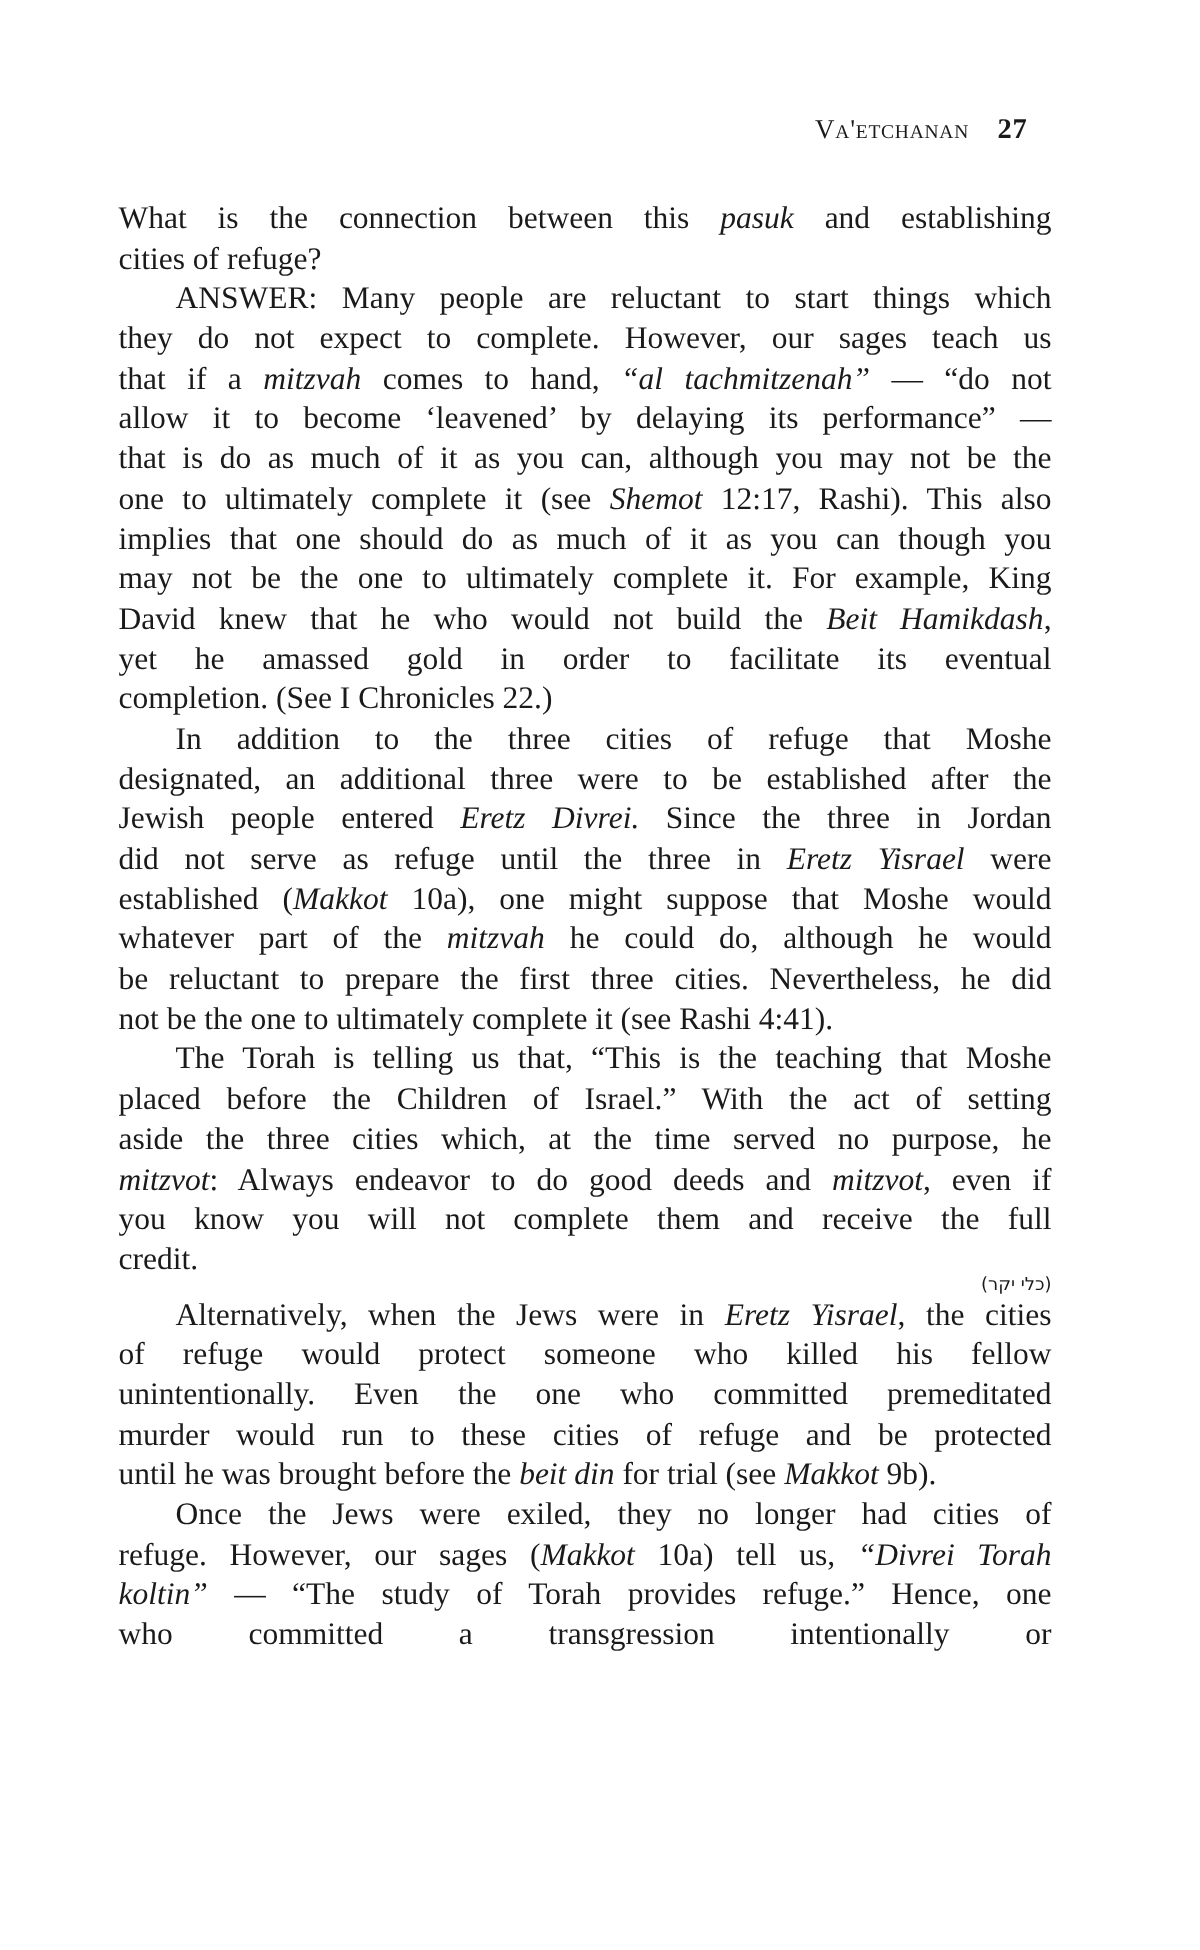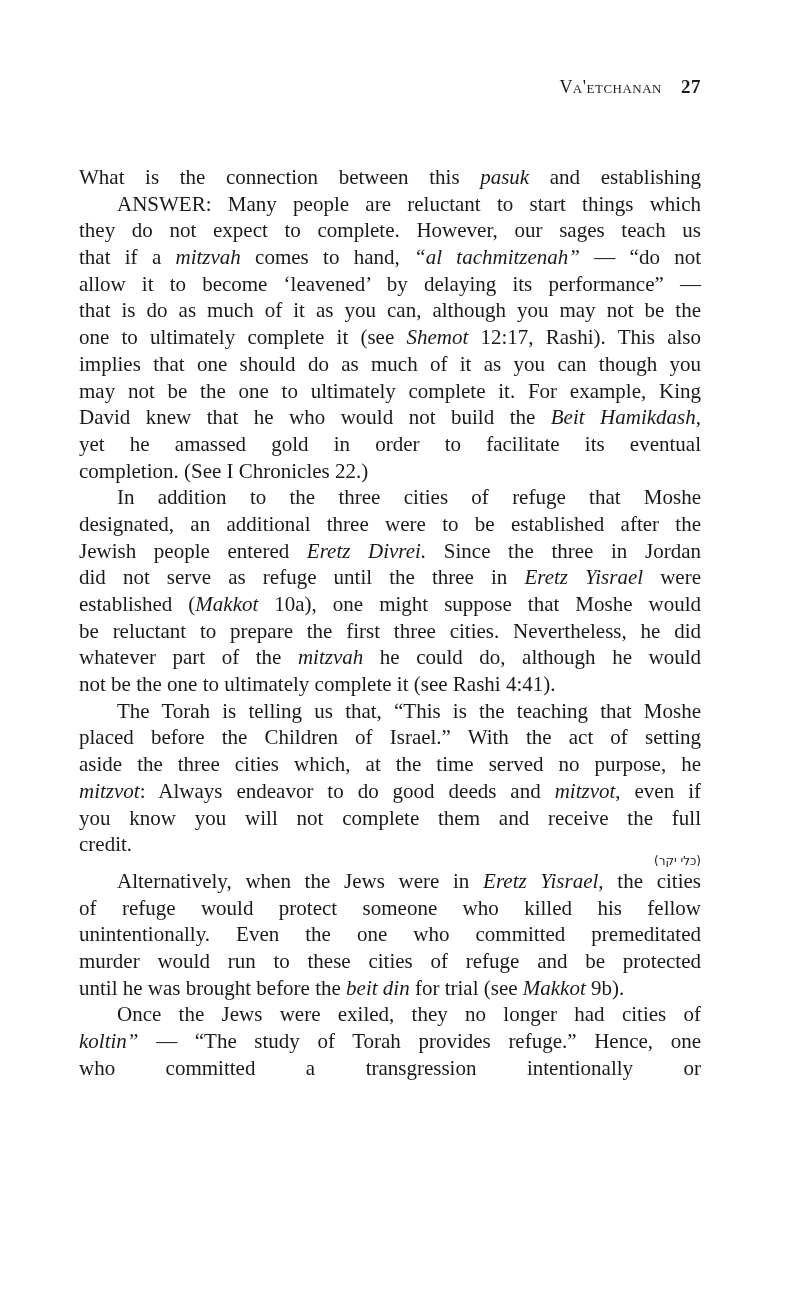--- a/index.html
+++ b/index.html
@@ -3,26 +3,26 @@
 <meta charset="utf-8">
 <style>
   html, body { margin: 0; padding: 0; background: #ffffff; }
   body { width: 800px; height: 1300px; position: relative; overflow: hidden; }
   .page {
     position: absolute; left: 79px; top: 0; width: 622px;
     font-family: "Liberation Serif", "DejaVu Serif", serif;
     color: #1a1a1a; font-size: 21px;
   }
   .header {
-    position: absolute; top: 76px; right: 0;
+    position: absolute; top: 76px; right: 16px;
     font-size: 18px; letter-spacing: 0.5px; white-space: nowrap;
   }
   .header .title { font-variant: small-caps; }
   .header .num { font-weight: bold; margin-left: 14px; font-size: 19px; }
-  .body { position: absolute; top: 164px; left: 0; width: 622px; }
+  .body { position: absolute; top: 132px; left: 0; width: 622px; }
   .para { margin: 0; }
   .para.gap { }
   .line {
     display: block; height: 26.7px; line-height: 26.7px;
     text-align: justify; text-align-last: justify; white-space: nowrap;
   }
   .line.last { text-align-last: left; }
   .line.indent { padding-left: 38px; }
   .hebrew {
     display: block; height: 14px; line-height: 14px; 
@@ -35,59 +35,61 @@
 <body>
 
 <div class="page">
   <div class="header">
     <span class="title">Va'etchanan</span>
     <span class="num">27</span>
   </div>
   <div class="body" id="body">
       <div class="para">
         <span class="line">What is the connection between this <i>pasuk</i> and establishing</span>
+        <span class="line last">cities of refuge?</span>
       </div>
       <div class="para gap">
         <span class="line indent">ANSWER: Many people are reluctant to start things which</span>
         <span class="line">they do not expect to complete. However, our sages teach us</span>
         <span class="line">that if a <i>mitzvah</i> comes to hand, <i>“al tachmitzenah”</i> — “do not</span>
         <span class="line">allow it to become ‘leavened’ by delaying its performance” —</span>
         <span class="line">that is do as much of it as you can, although you may not be the</span>
         <span class="line">one to ultimately complete it (see <i>Shemot</i> 12:17, Rashi). This also</span>
         <span class="line">implies that one should do as much of it as you can though you</span>
         <span class="line">may not be the one to ultimately complete it. For example, King</span>
         <span class="line">David knew that he who would not build the <i>Beit Hamikdash</i>,</span>
         <span class="line">yet he amassed gold in order to facilitate its eventual</span>
         <span class="line last">completion. (See I Chronicles 22.)</span>
       </div>
       <div class="para gap">
         <span class="line indent">In addition to the three cities of refuge that Moshe</span>
         <span class="line">designated, an additional three were to be established after the</span>
         <span class="line">Jewish people entered <i>Eretz Divrei.</i> Since the three in Jordan</span>
         <span class="line">did not serve as refuge until the three in <i>Eretz Yisrael</i> were</span>
         <span class="line">established (<i>Makkot</i> 10a), one might suppose that Moshe would</span>
+        <span class="line">whatever part of the <i>mitzvah</i> he could do, although he would</span>
         <span class="line">be reluctant to prepare the first three cities. Nevertheless, he did</span>
-        <span class="line">whatever part of the <i>mitzvah</i> he could do, although he would</span>
         <span class="line last">not be the one to ultimately complete it (see Rashi 4:41).</span>
       </div>
       <div class="para gap">
         <span class="line indent">The Torah is telling us that, “This is the teaching that Moshe</span>
         <span class="line">placed before the Children of Israel.” With the act of setting</span>
         <span class="line">aside the three cities which, at the time served no purpose, he</span>
         <span class="line"><i>mitzvot</i>: Always endeavor to do good deeds and <i>mitzvot</i>, even if</span>
         <span class="line">you know you will not complete them and receive the full</span>
         <span class="line last">credit.</span>
         <span class="hebrew">(כלי יקר)</span>
       </div>
       <div class="para">
         <span class="line indent">Alternatively, when the Jews were in <i>Eretz Yisrael</i>, the cities</span>
         <span class="line">of refuge would protect someone who killed his fellow</span>
         <span class="line">unintentionally. Even the one who committed premeditated</span>
         <span class="line">murder would run to these cities of refuge and be protected</span>
         <span class="line last">until he was brought before the <i>beit din</i> for trial (see <i>Makkot</i> 9b).</span>
       </div>
       <div class="para gap">
         <span class="line indent">Once the Jews were exiled, they no longer had cities of</span>
+        <span class="line">refuge. However, our sages (<i>Makkot</i> 10a) tell us, <i>“Divrei Torah</i></span>
         <span class="line"><i>koltin”</i> — “The study of Torah provides refuge.” Hence, one</span>
         <span class="line">who committed a transgression intentionally or</span>
       </div>
     </div>
 </div>
 
 </body></html>

